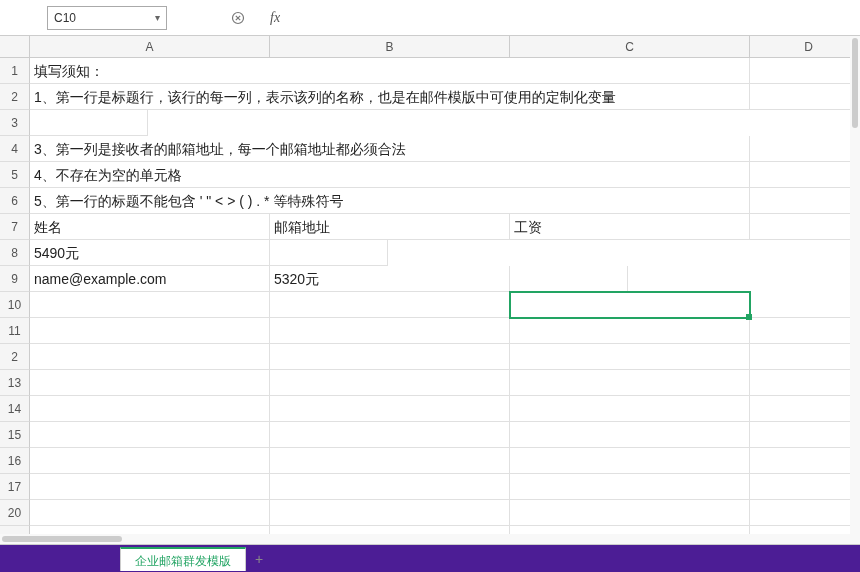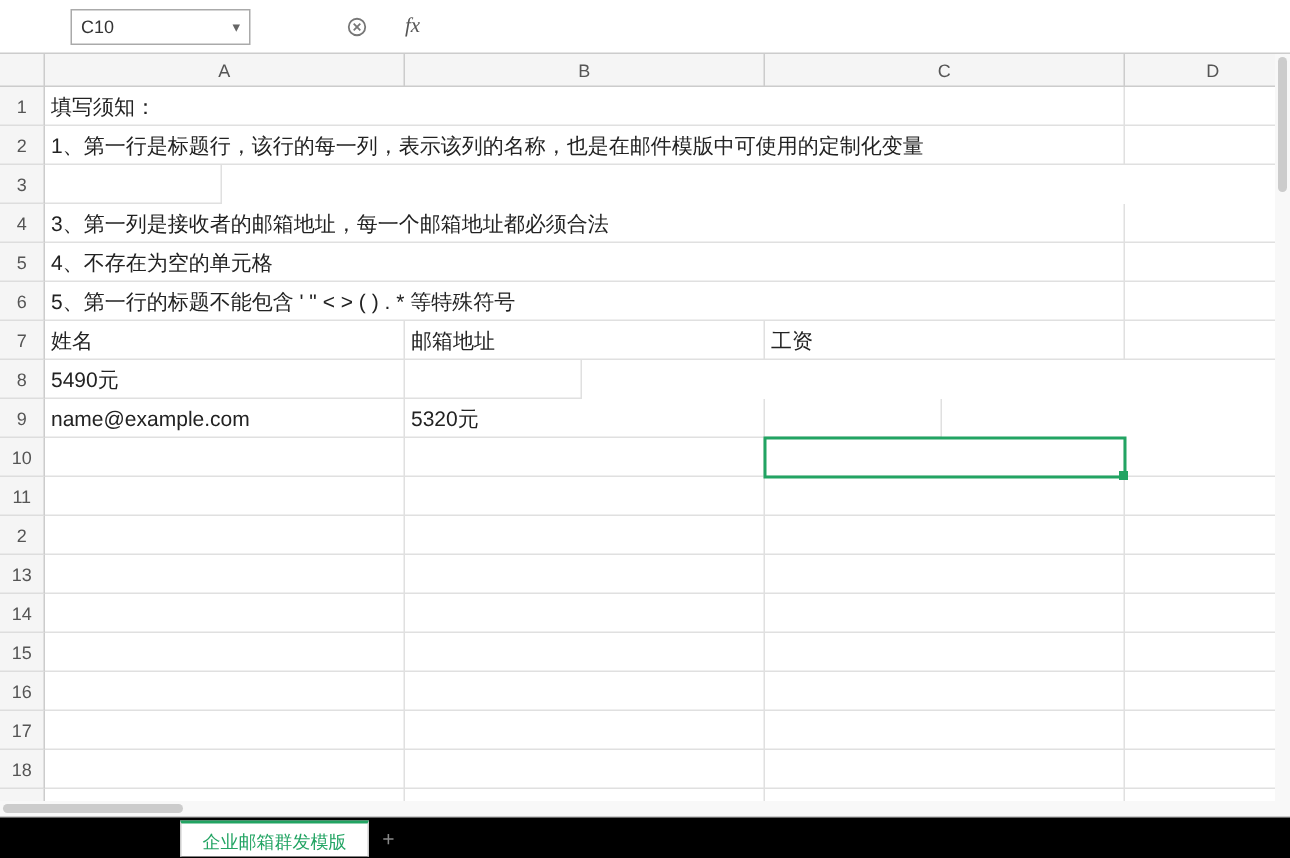--- a/index.html
+++ b/index.html
@@ -132,21 +132,21 @@
       right: -3px; bottom: -3px;
       width: 6px; height: 6px;
       background: #22a463;
     }
     .tabs-bar {
       position: absolute;
       bottom: 0;
       left: 0;
       right: 0;
       height: 28px;
-      background: #000000;
+      background: #4c1d95;
       border-top: 1px solid #ccc;
       display: flex;
       align-items: center;
       padding-left: 120px;
     }
     .sheet-tab {
       height: 24px;
       padding: 0 14px;
       background: #fff;
       border: 1px solid #ccc;
@@ -240,21 +240,21 @@
     <div class="row-h">8</div>
     <div class="row-h">9</div>
     <div class="row-h">10</div>
     <div class="row-h">11</div>
     <div class="row-h">2</div>
     <div class="row-h">13</div>
     <div class="row-h">14</div>
     <div class="row-h">15</div>
     <div class="row-h">16</div>
     <div class="row-h">17</div>
-    <div class="row-h">18</div>
+    <div class="row-h">20</div>
     <div class="row-h">19</div>
   </div>
 
   <div class="cells">
     <div class="row">
         <div class="cell merged">填写须知：</div>
         <div class="cell" style="width:118px"></div>
       </div>
     <div class="row">
         <div class="cell merged">1、第一行是标题行，该行的每一列，表示该列的名称，也是在邮件模版中可使用的定制化变量</div>

